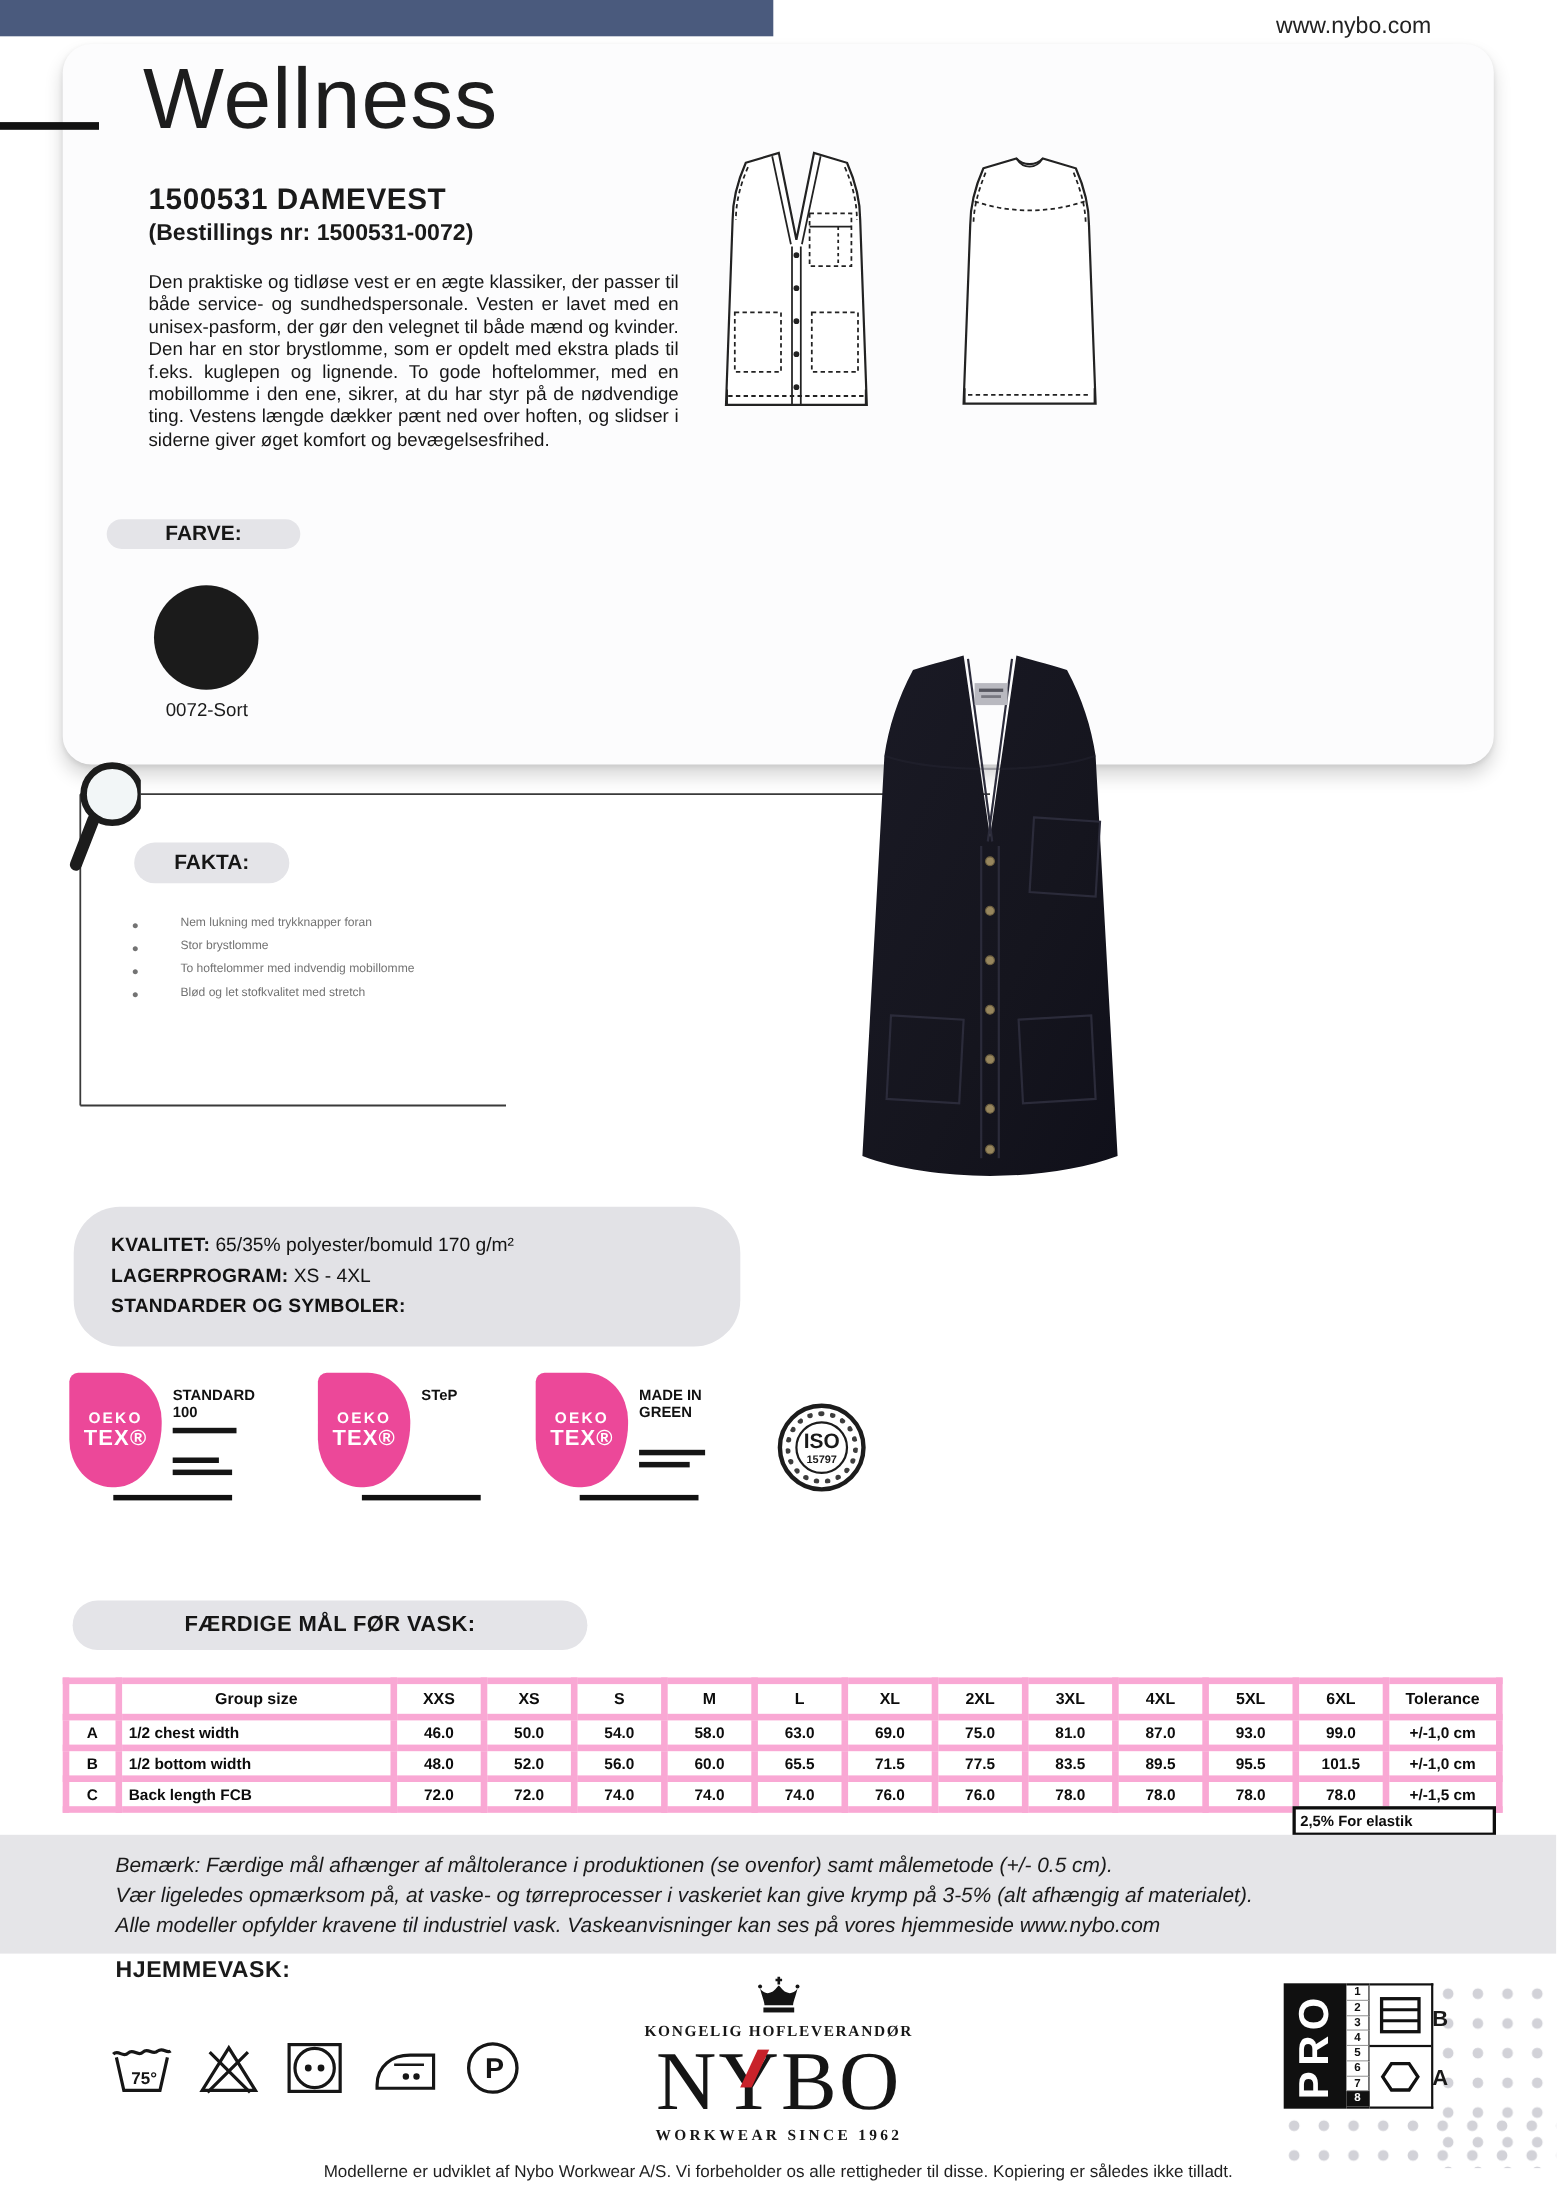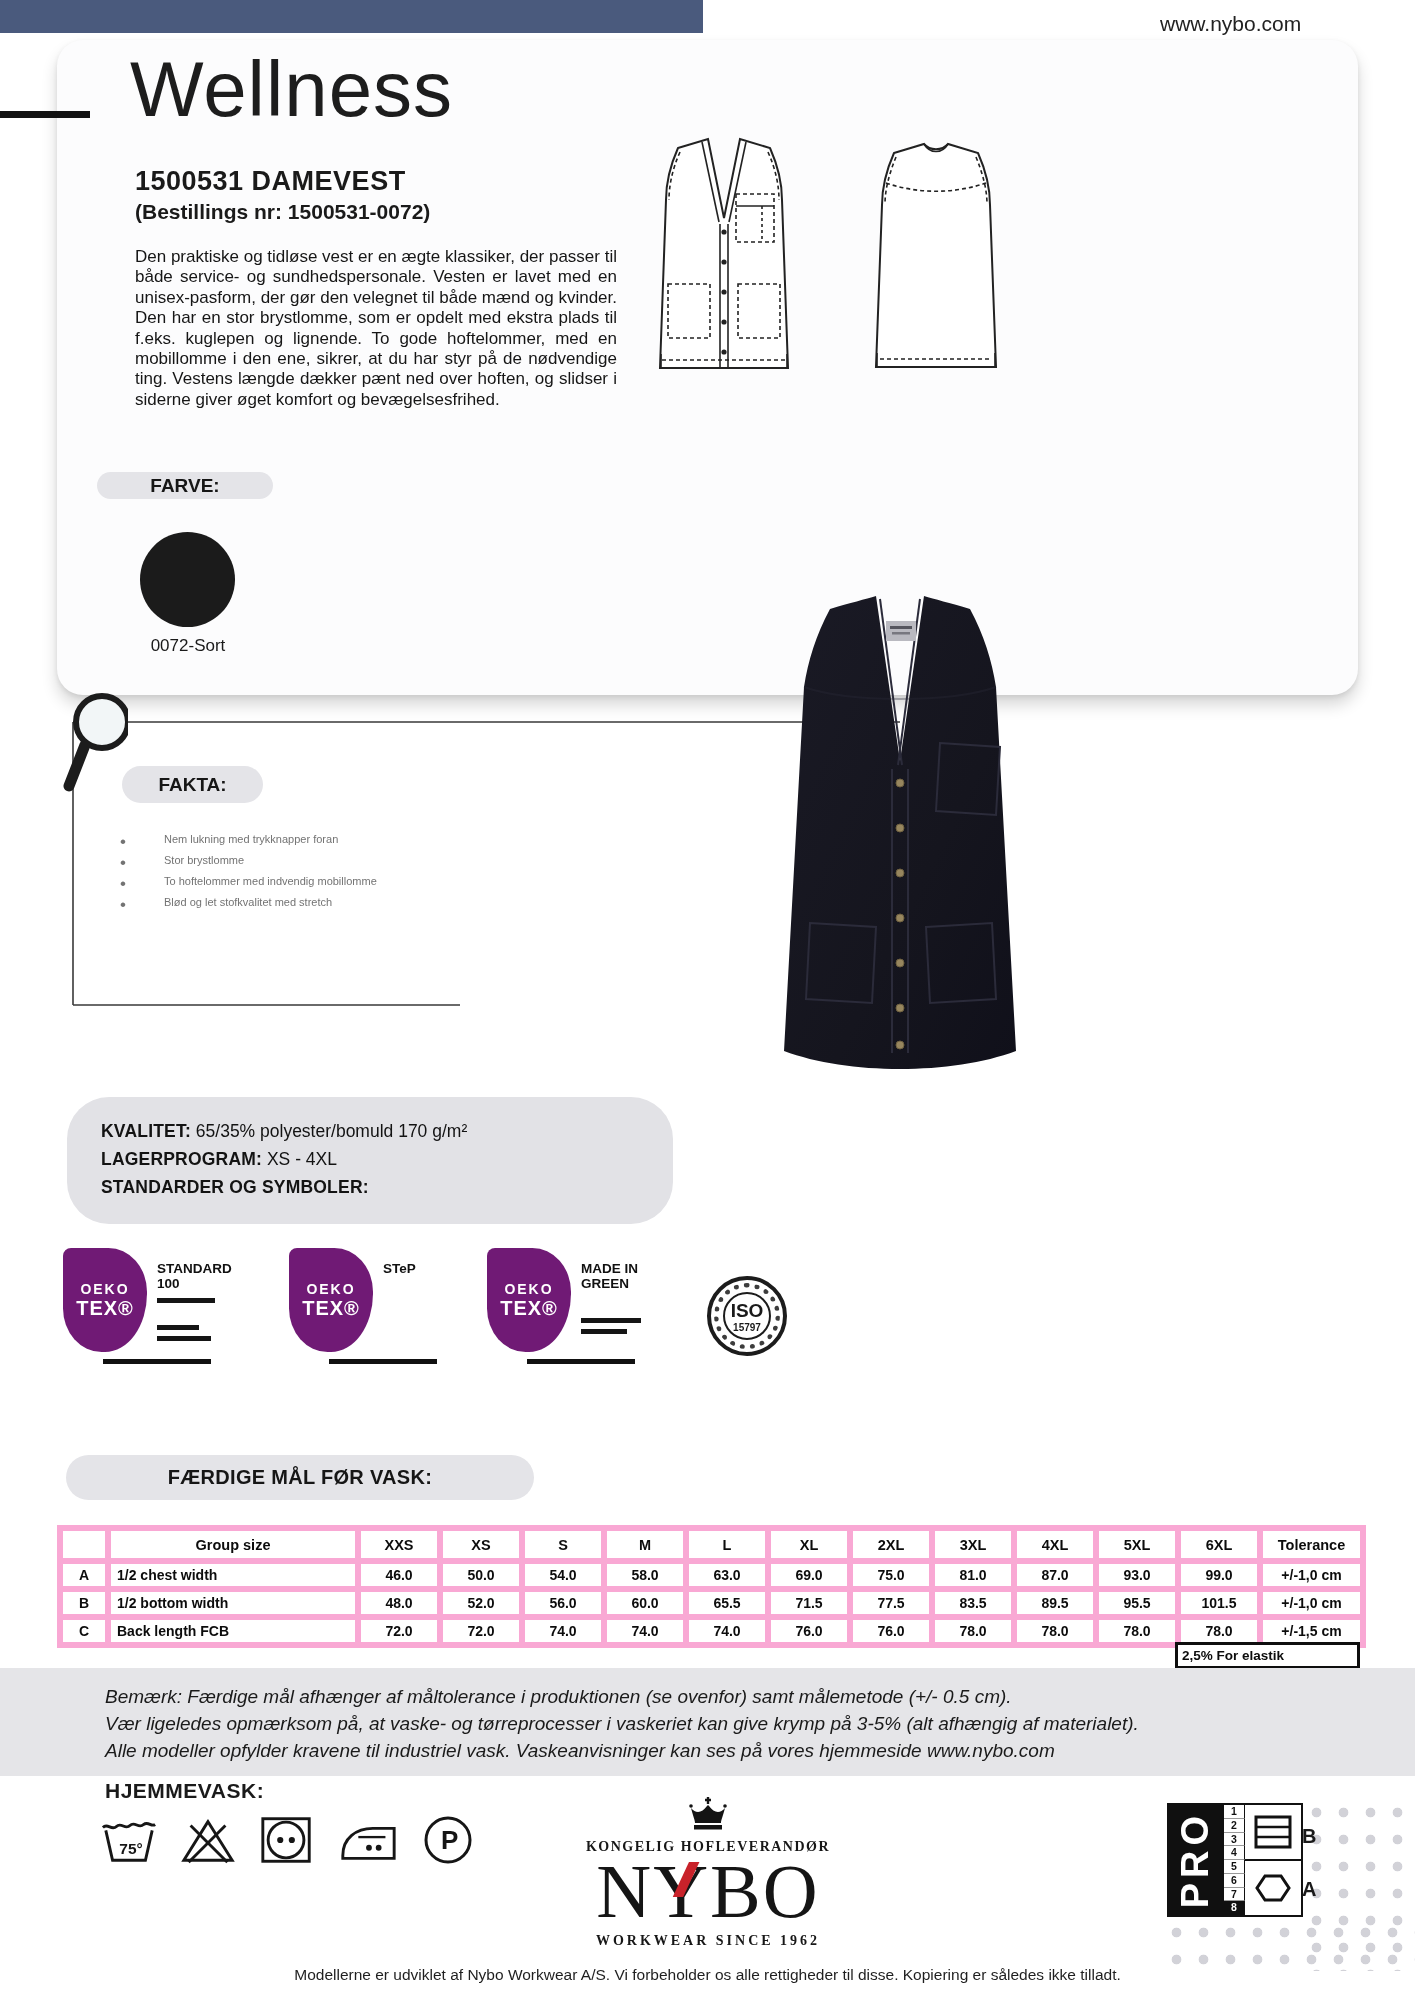--- a/index.html
+++ b/index.html
@@ -38,21 +38,21 @@
   .fakta-list li::before { content:"•"; position:absolute; left:2px; top:-1px; font-size:17px; }
 
   .kvalitet-box { left:67px; top:1097px; width:606px; height:127px; background:#e2e2e6; border-radius:42px;
                   padding:24px 0 0 34px; }
   .kv-line { font-size:17.5px; margin-bottom:7px; color:#131313; }
   .kv-line b { letter-spacing:.2px; }
 
   
   .certs { left:63px; top:1248px; display:flex; align-items:flex-start; }
   .badge { position:relative; display:flex; margin-right:30px; }
-  .shield { width:84px; height:104px; background:#701a75; border-radius:8px 46% 50% 46% / 8px 42% 56% 42%;
+  .shield { width:84px; height:104px; background:#ec4899; border-radius:8px 46% 50% 46% / 8px 42% 56% 42%;
             display:flex; flex-direction:column; align-items:center; justify-content:center; color:#fff; flex:0 0 auto; }
   .shield .o1 { font-size:14px; font-weight:bold; letter-spacing:2px; }
   .shield .o2 { font-size:20px; font-weight:bold; letter-spacing:1px; }
   .btext { margin:14px 0 0 10px; width:86px; }
   .btitle { font-size:13.5px; font-weight:bold; line-height:1.1; color:#111; }
   .bar { height:5px; background:#151515; margin-top:6px; }
   .underbar { position:absolute; left:40px; bottom:-12px; width:108px; height:5px; background:#111; }
   .iso-stamp { position:relative; width:80px; height:80px; margin-top:28px; border:4px solid #1c1c1c; border-radius:50%;
                display:flex; flex-direction:column; align-items:center; justify-content:center; }
   .iso-ring { position:absolute; inset:3px; border:5px dotted #1c1c1c; border-radius:50%; opacity:.85; }
@@ -72,21 +72,21 @@
   .size-table { border:3px solid #0e0e0e; }
   .foot-note { left:1175px; top:1642px; width:185px; height:27px; border:3px solid #0e0e0e; background:#fff;
                font-weight:bold; font-size:13.5px; line-height:22px; padding-left:4px; color:#0c0c0c; }
 
   
   .note-band { left:0; top:1668px; width:1415px; height:108px; background:#e5e5e8; }
   .note-text { left:105px; top:1684px; font-size:19px; font-style:italic; line-height:1.42; color:#1a1a1a; }
 
   
   .hv-label { left:105px; top:1779px; font-size:21px; font-weight:bold; letter-spacing:.5px; }
-  .wash-row { left:100px; top:1814px; display:flex; gap:21px; }
+  .wash-row { left:100px; top:1854px; display:flex; gap:21px; }
 
   
   .nybo { left:558px; top:1796px; width:300px; text-align:center; }
   .nybo-royal { font-family:"Liberation Serif", serif; font-weight:bold; font-size:14px; letter-spacing:1.5px;
                 margin-top:3px; color:#171717; }
   .nybo-name-wrap { position:relative; margin-top:0px; }
   .nybo-name { font-family:"Liberation Serif", serif; font-size:76px; line-height:.95; letter-spacing:2px; color:#151515; }
   .nybo-red { position:absolute; left:113px; top:7px; width:29px; height:35px; background:#c8222a;
               clip-path:polygon(62% 0, 98% 0, 42% 100%, 6% 100%); }
   .nybo-tag { font-family:"Liberation Serif", serif; font-weight:bold; font-size:14px; letter-spacing:3px;

